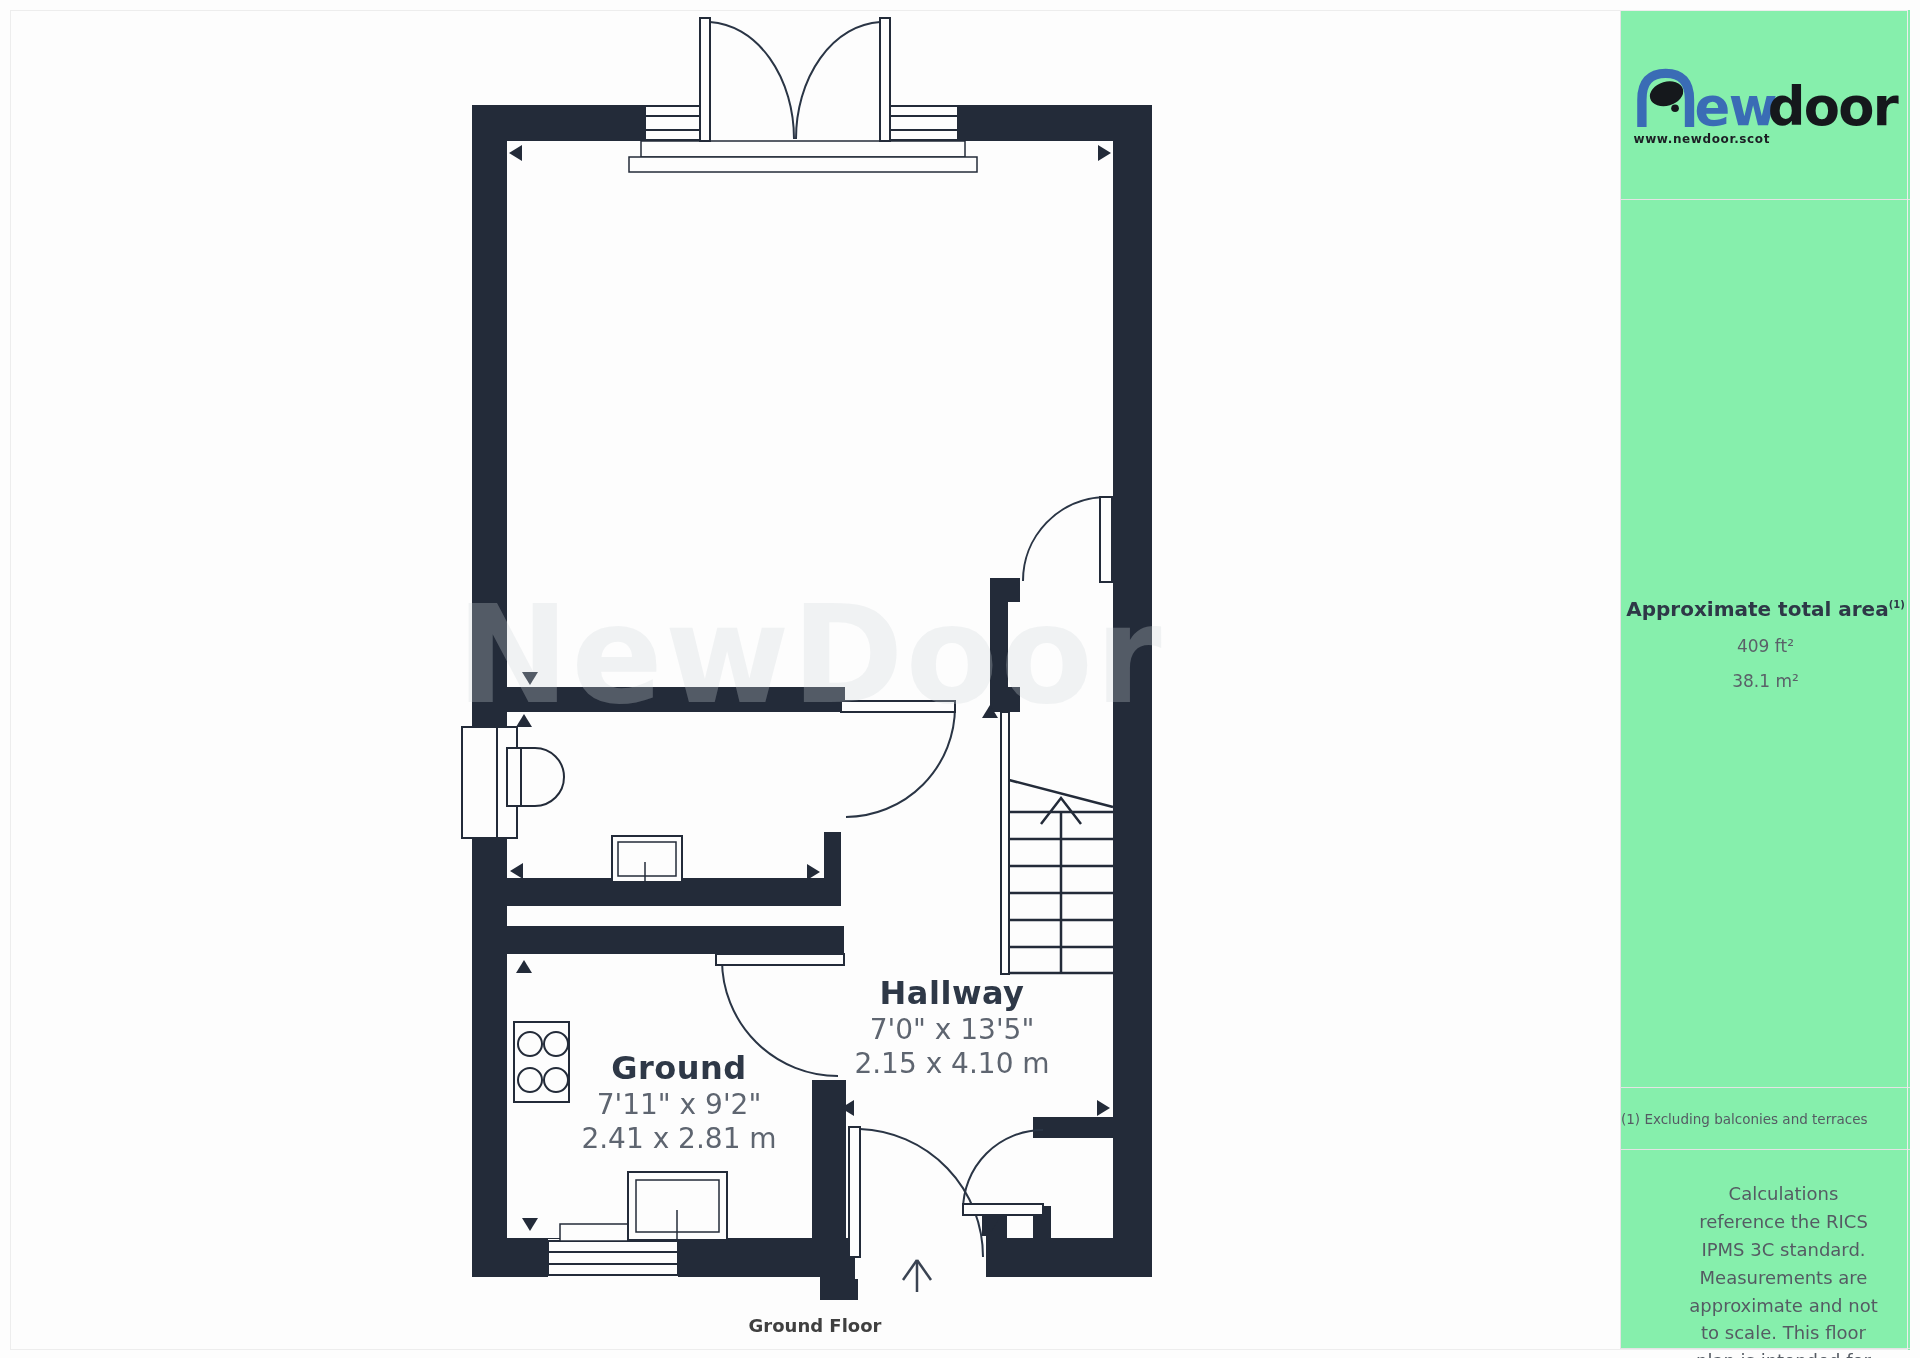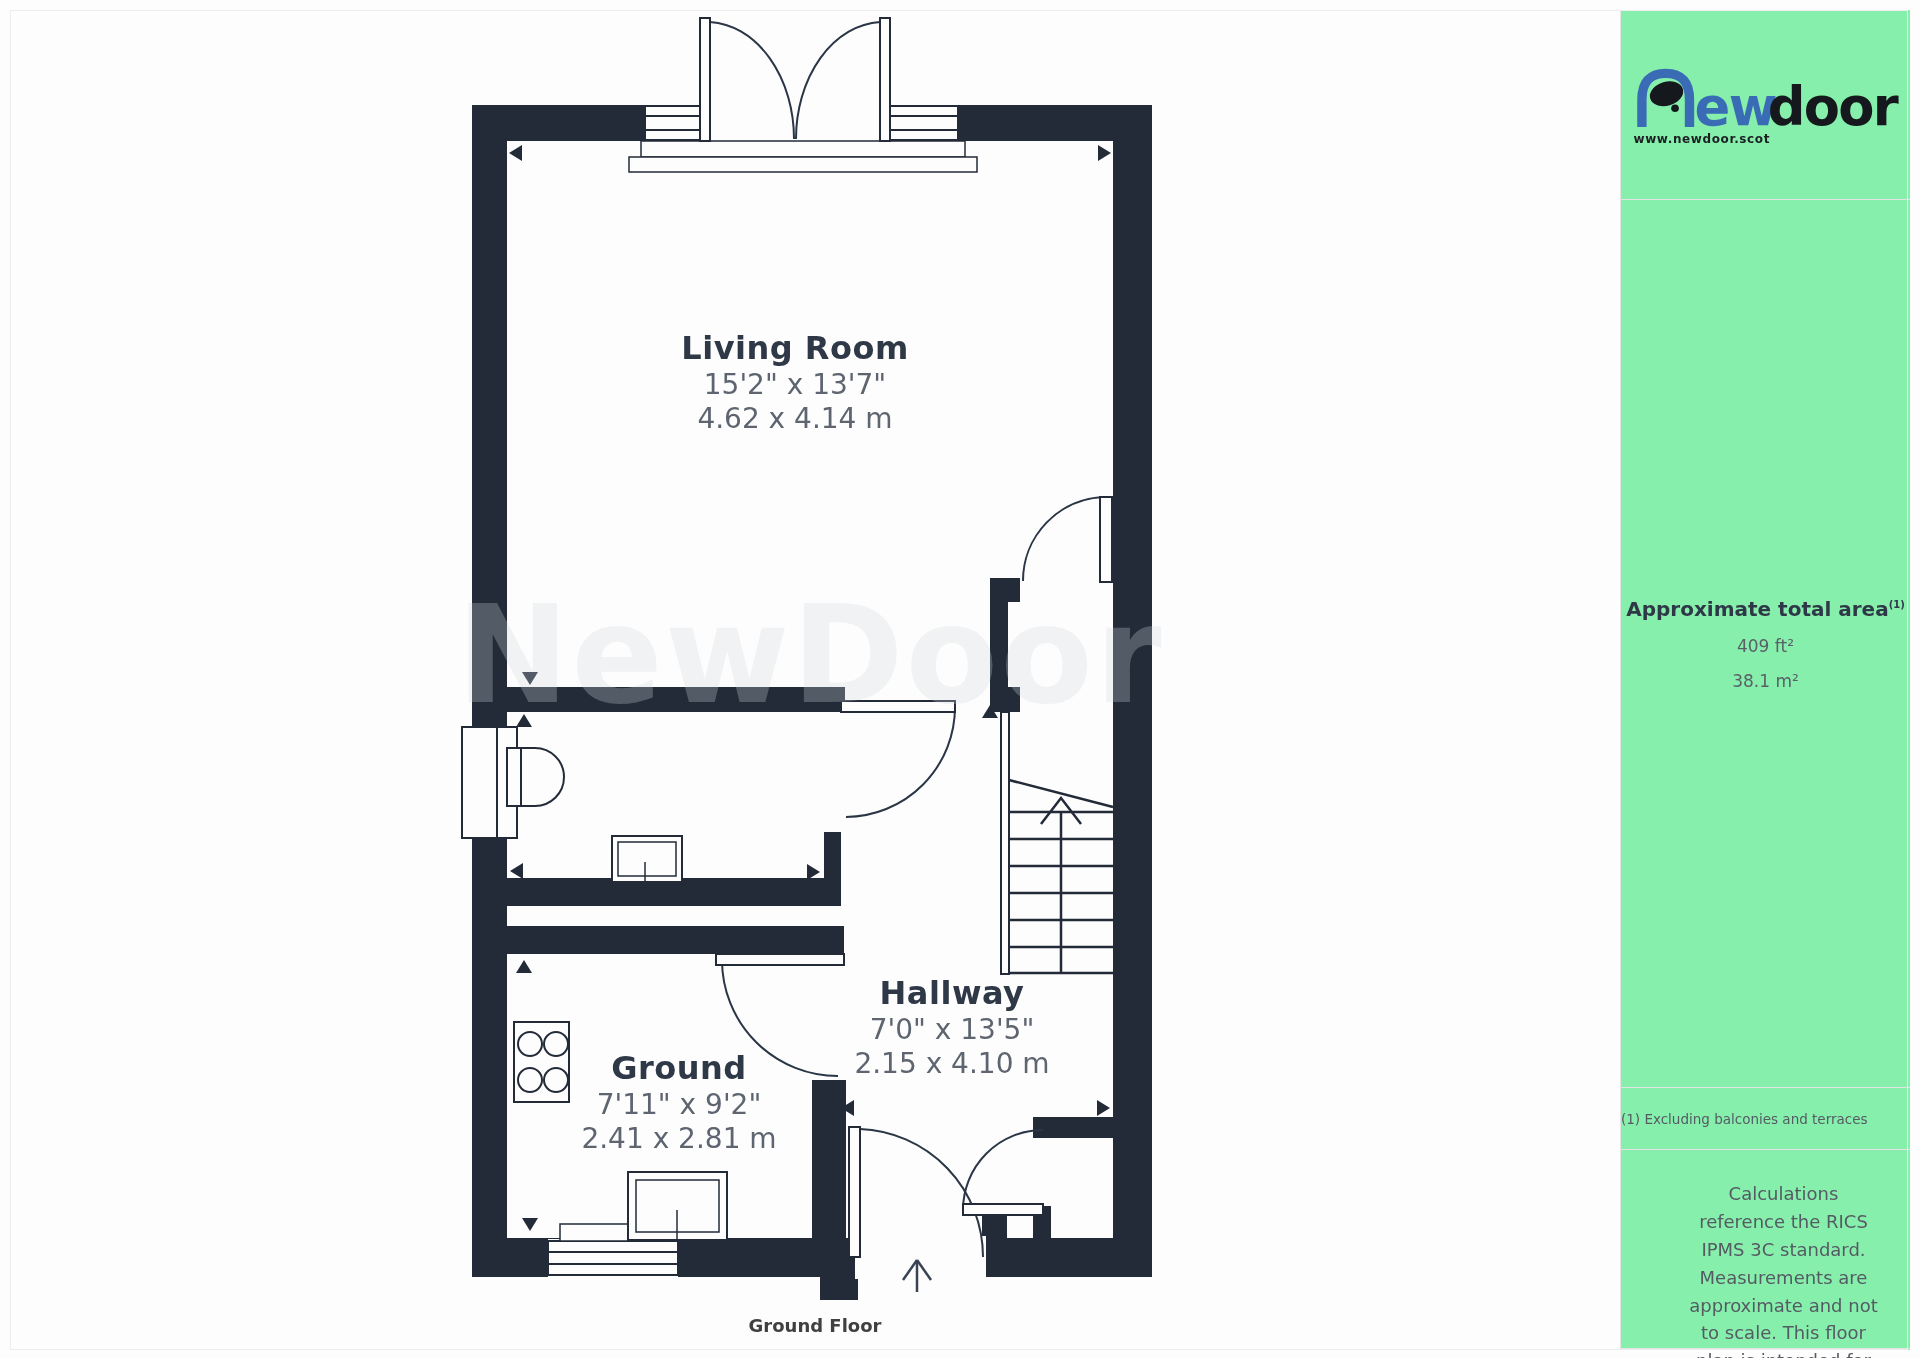--- a/index.html
+++ b/index.html
@@ -175,25 +175,20 @@
 
     <g stroke="#3a4352" stroke-width="2.5" fill="none">
       <line x1="917" y1="1292" x2="917" y2="1260"></line>
       <line x1="917" y1="1260" x2="903" y2="1280"></line>
       <line x1="917" y1="1260" x2="931" y2="1280"></line>
     </g>
 
     <text x="810" y="702" text-anchor="middle" font-size="135" font-weight="bold" letter-spacing="2" fill="rgba(210,214,220,0.28)">NewDoor</text>
   </svg>
 
-  <div class="room-label" style="left:795px;top:328px;">
-    <div class="room-title">Living Room</div>
-    <div class="room-dim">15'2" x 13'7"</div>
-    <div class="room-dim">4.62 x 4.14 m</div>
-  </div>
 
 
   <div class="room-label" style="left:679px;top:1048px;">
     <div class="room-title">Ground</div>
     <div class="room-dim">7'11" x 9'2"</div>
     <div class="room-dim">2.41 x 2.81 m</div>
   </div>
 
   <div class="room-label" style="left:952px;top:973px;">
     <div class="room-title">Hallway</div>

